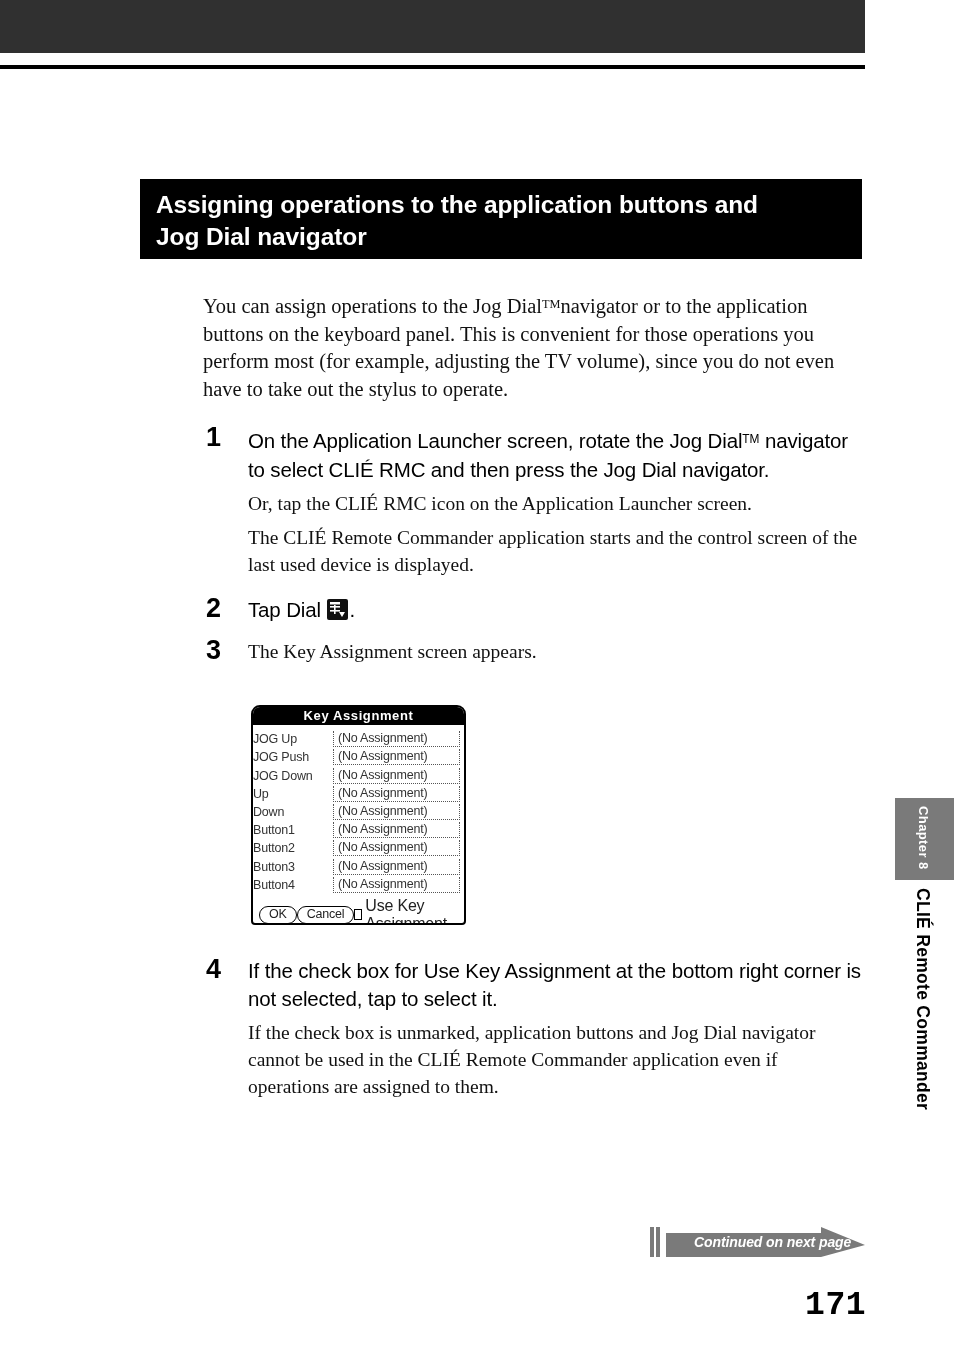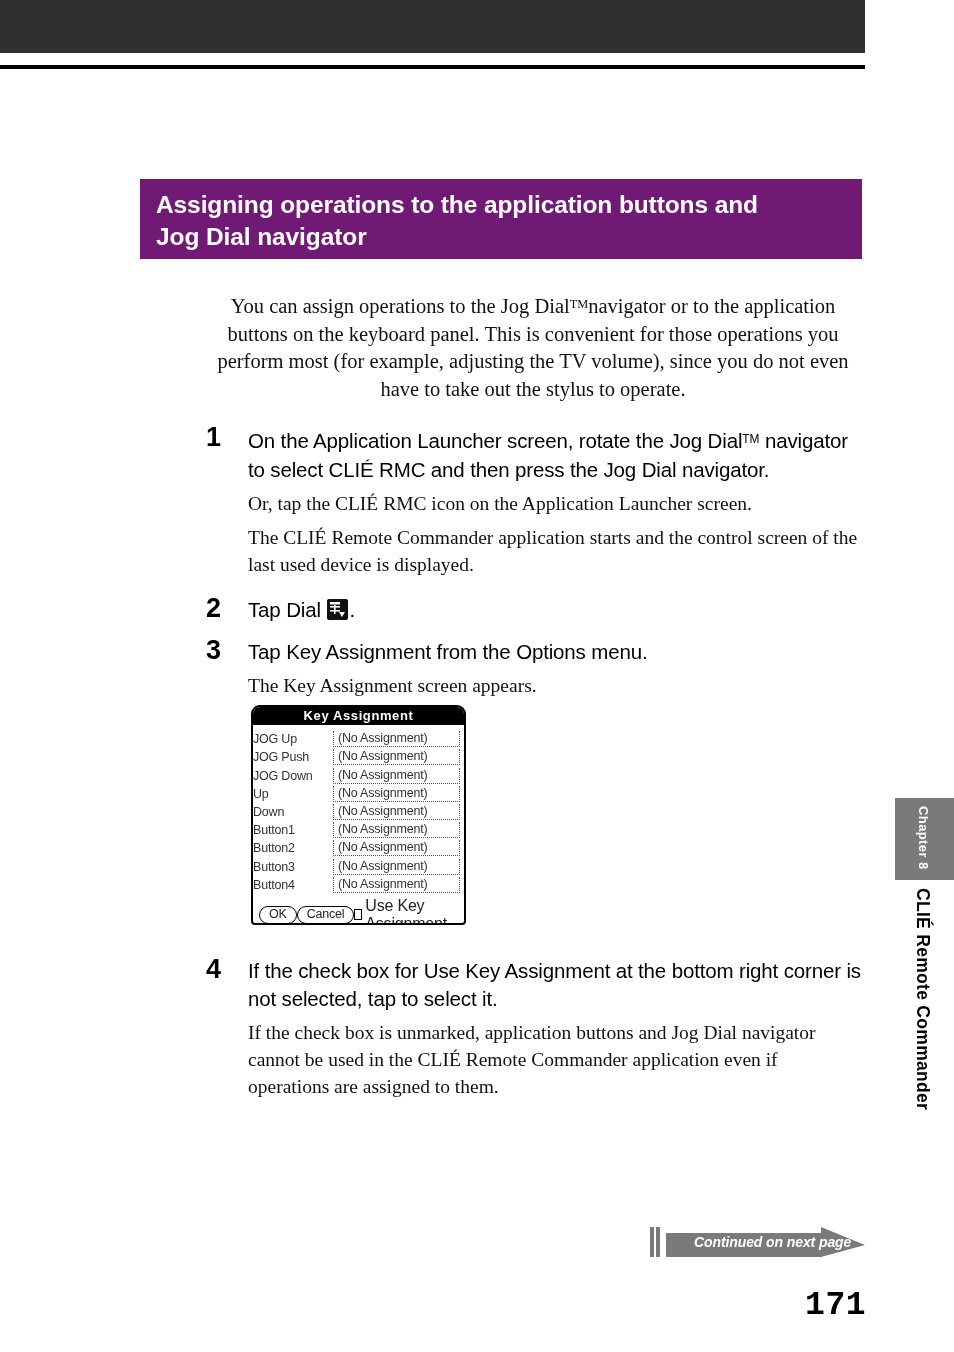--- a/index.html
+++ b/index.html
@@ -21,21 +21,21 @@
   .top-rule {
     position: absolute; left: 0; top: 65px;
     width: 865px; height: 4px;
     background: #000000;
   }
 
   
   .heading-banner {
     position: absolute; left: 140px; top: 179px;
     width: 722px; height: 80px;
-    background: #701a75;
+    background: #000000;
     color: #ffffff;
     font-family: "Liberation Sans", sans-serif;
     font-weight: bold;
     font-size: 24.5px;
     line-height: 32px;
     padding: 10px 0 0 16px;
     letter-spacing: -0.1px;
   }
 
   
@@ -43,21 +43,20 @@
     position: absolute;
     left: 203px; top: 291px;
     width: 660px;
   }
   .intro {
     font-family: "Liberation Serif", serif;
     font-size: 20.5px;
     line-height: 27.5px;
     color: #111;
     margin: 0 0 22px 0;
-    text-align: center;
   }
   sup.tm { font-size: 0.6em; vertical-align: 0.42em; letter-spacing: 0; }
 
   
   .step { position: relative; padding-left: 45px; margin-bottom: 6px; }
   .step-num {
     position: absolute; left: 3px; top: -3px;
     font-family: "Liberation Sans", sans-serif;
     font-weight: bold;
     font-size: 27px;
@@ -277,21 +276,20 @@
     <p class="step-body">The CLIÉ Remote Commander application starts and the control screen of the last used device is displayed.</p>
   </div>
 
   <div class="step" style="margin-top:18px;">
     <div class="step-num">2</div>
     <p class="step-title"><span>Tap Dial </span><span class="menu-icon"></span><span>.</span></p>
   </div>
 
   <div class="step" style="margin-top:14px;">
     <div class="step-num">3</div>
-    <p class="step-title">Tap Key Assignment from the Options menu.</p>
     <p class="step-body">The Key Assignment screen appears.</p>
   </div>
 
 </div>
 
 <div class="dialog">
   <div class="dlg-title">Key Assignment</div>
   <div class="dlg-rows">
     <div class="dlg-row">
       <div class="dlg-label">JOG Up</div>

